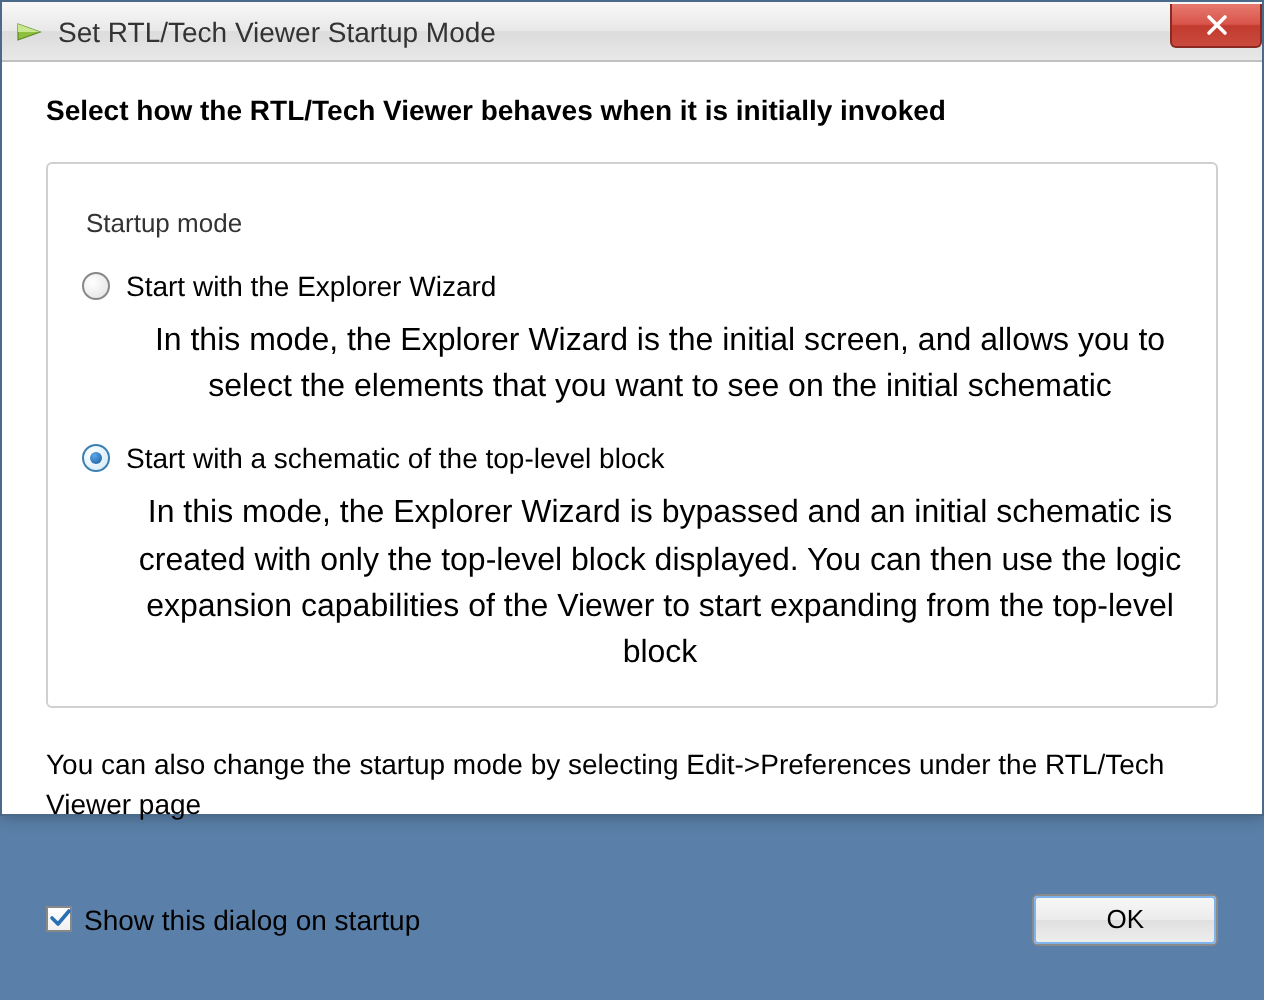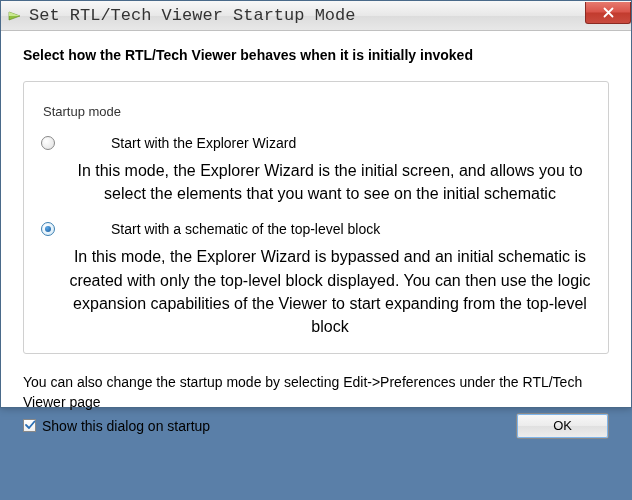--- a/index.html
+++ b/index.html
@@ -30,24 +30,23 @@
       padding: 0 0 0 6px;
       position: relative;
     }
     .titlebar-icon {
       width: 16px;
       height: 16px;
       margin-right: 6px;
       flex-shrink: 0;
     }
     .titlebar-text {
-      font-size: 17px;
+      font-size: 14px;
       color: #333;
       flex: 1;
-      font-family: Liberation Mono, monospace;
     }
     .close-btn {
       width: 46px;
       height: 22px;
       margin-right: 0;
       margin-top: -6px;
       background: linear-gradient(to bottom, #e67a6e 0%, #d9544a 48%, #c23b2e 52%, #c94a3e 100%);
       border: 1px solid #8b2a22;
       border-top: none;
       border-radius: 0 0 3px 3px;
@@ -98,21 +97,20 @@
       margin-top: 19px;
     }
     .option {
       margin-top: 16px;
       padding-left: 6px;
     }
     .option-header {
       display: flex;
       align-items: center;
       margin-bottom: 8px;
-      gap: 48px;
     }
     .radio {
       width: 14px;
       height: 14px;
       border-radius: 50%;
       border: 1px solid #888;
       background: radial-gradient(circle at 35% 35%, #fff 0%, #e0e0e0 100%);
       margin-right: 8px;
       flex-shrink: 0;
       position: relative;
@@ -145,20 +143,21 @@
     }
     .note {
       font-size: 14px;
       color: #000;
       line-height: 1.45;
     }
     .footer {
       display: flex;
       align-items: center;
       justify-content: space-between;
+      margin-top: 34px;
     }
     .checkbox-row {
       display: flex;
       align-items: center;
     }
     .checkbox {
       width: 13px;
       height: 13px;
       border: 1px solid #888;
       background: linear-gradient(to bottom, #fff 0%, #f0f0f0 100%);

